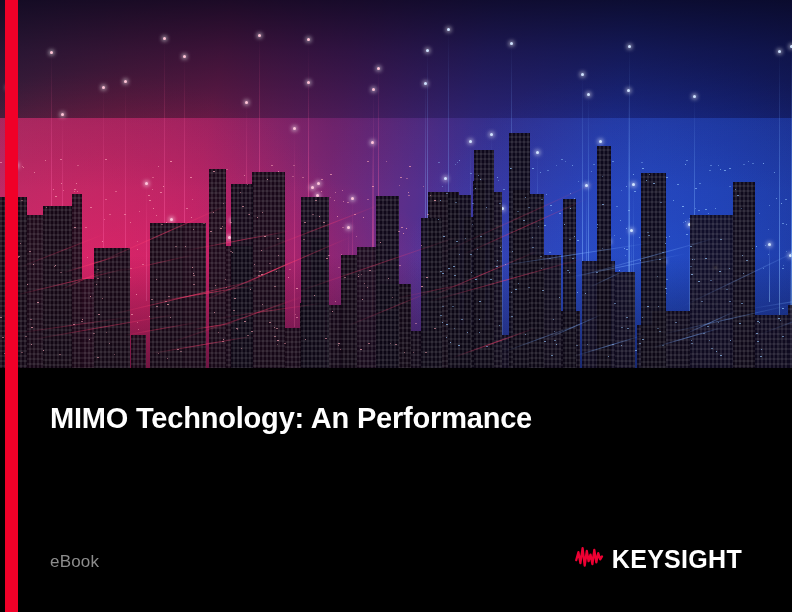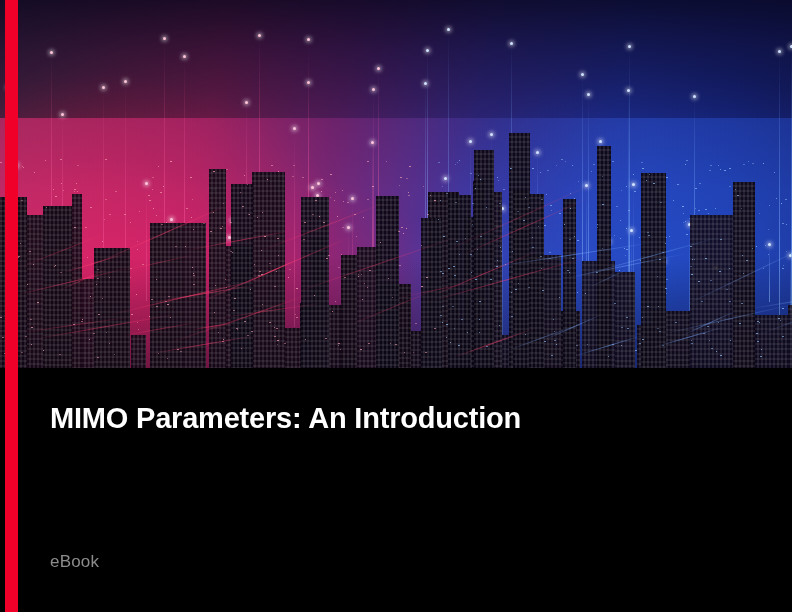--- a/index.html
+++ b/index.html
@@ -1013,19 +1013,28 @@
         <div class="dot" style="left: 17.5956px; top: 139.474px; width: 1px; height: 1px; z-index: 28; background: rgba(255, 170, 185, 0.62); box-shadow: none;"></div>
         <div class="dot" style="left: 45.6375px; top: 88.7395px; width: 1px; height: 1px; z-index: 28; background: rgba(255, 170, 185, 0.608); box-shadow: none;"></div>
         <div class="dot" style="left: 148.6px; top: 82.2482px; width: 2px; height: 1px; z-index: 28; background: rgba(255, 170, 185, 0.81); box-shadow: none;"></div>
         <div class="dot" style="left: 251.229px; top: 213.462px; width: 2px; height: 1px; z-index: 28; background: rgba(255, 170, 185, 0.804); box-shadow: none;"></div>
       </div>
   </div>
 
   <div id="accent-bar"></div>
 
   <div id="footer">
-    <div id="cover-title">MIMO Parameters: An Introduction</div>
+    <div id="cover-title">MIMO Technology: An Performance</div>
   </div>
 
   <div id="doc-type">eBook</div>
 
+  <div id="brand-logo">
+    <span>
+      <svg width="30" height="22" viewBox="0 0 30 22" aria-hidden="true">
+        <path d="M1.2 14.2 L3.4 6.2 L5.4 17.0 L7.6 2.2 L9.7 19.6 L11.8 5.0 L13.6 15.2 L15.5 8.6
+                 L17.4 18.0 L19.3 4.0 L21.3 16.4 L23.2 7.2 L25.2 13.4 L27.0 10.4" fill="none" stroke="#ee0033" stroke-width="2.3" stroke-linecap="round" stroke-linejoin="round"></path>
+      </svg>
+    </span>
+    <span id="brand-wordmark">KEYSIGHT</span>
+  </div>
 
 </div>
 
 </body></html>

